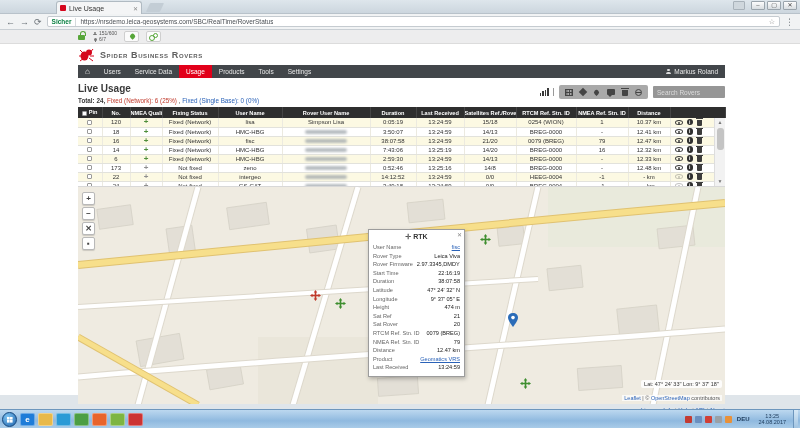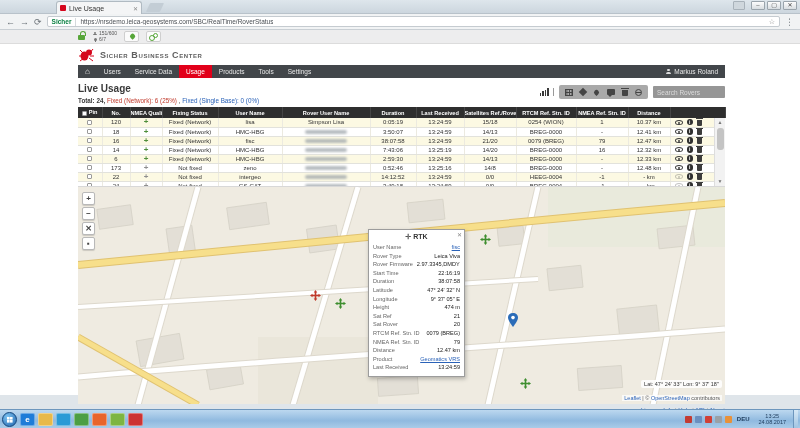--- a/index.html
+++ b/index.html
@@ -201,21 +201,21 @@
     <div class="content">
 
       <div class="brandrow">
         <svg width="17" height="14" viewBox="0 0 17 14">
           <g stroke="#d5061c" stroke-width="1" fill="none">
             <path d="M2 2 L6 6 M1 8 L6 8 M2 13 L6 10 M15 1 L11 6 M16 8 L12 8 M15 13 L11 10"></path>
           </g>
           <ellipse cx="6.5" cy="8" rx="4" ry="4.5" fill="#d5061c"></ellipse>
           <circle cx="11" cy="4.5" r="3" fill="#d5061c"></circle>
         </svg>
-        <span class="brandname">Sicher Business Center</span>
+        <span class="brandname">Spider Business Rovers</span>
       </div>
 
       <div class="navbar">
         <span class="nav-home">⌂</span>
         <span id="nav-items" style="display:flex;">
             <span class="nav-item">Users</span>
             <span class="nav-item">Service Data</span>
             <span class="nav-item active">Usage</span>
             <span class="nav-item">Products</span>
             <span class="nav-item">Tools</span>

